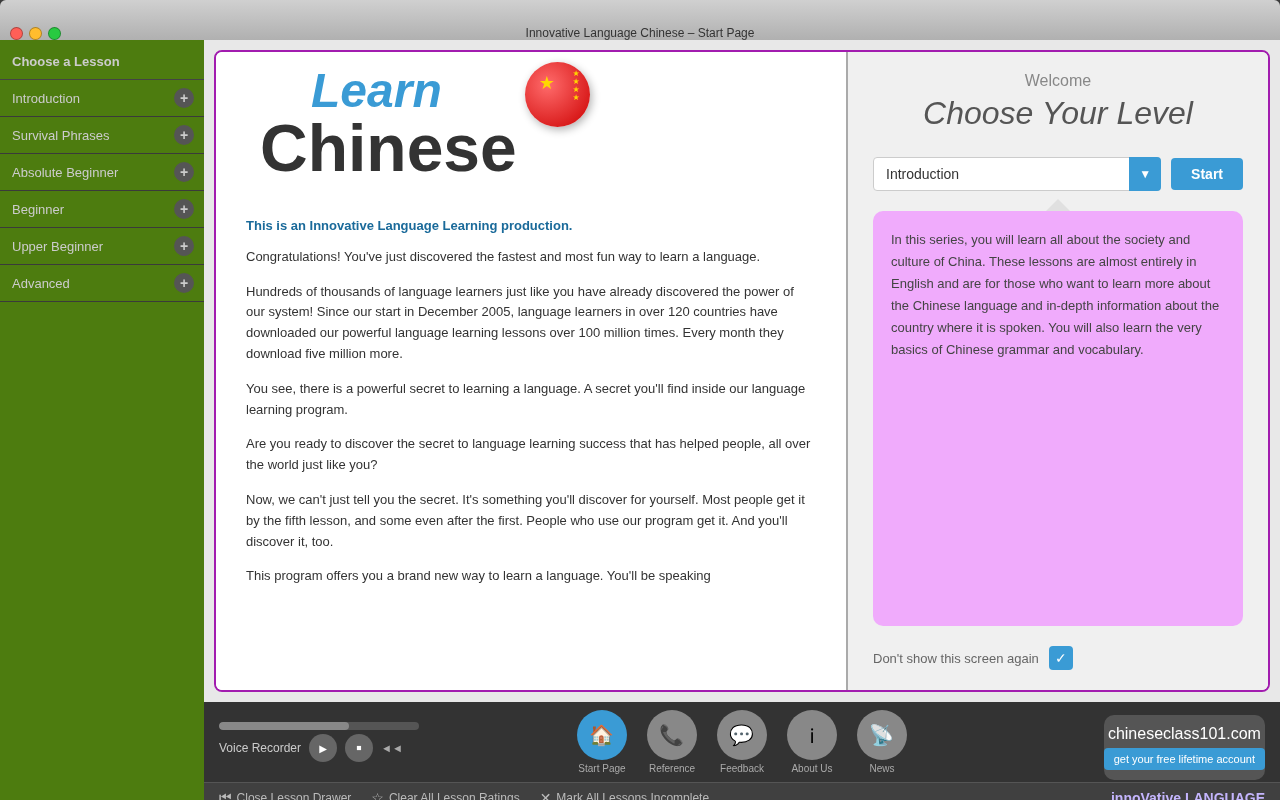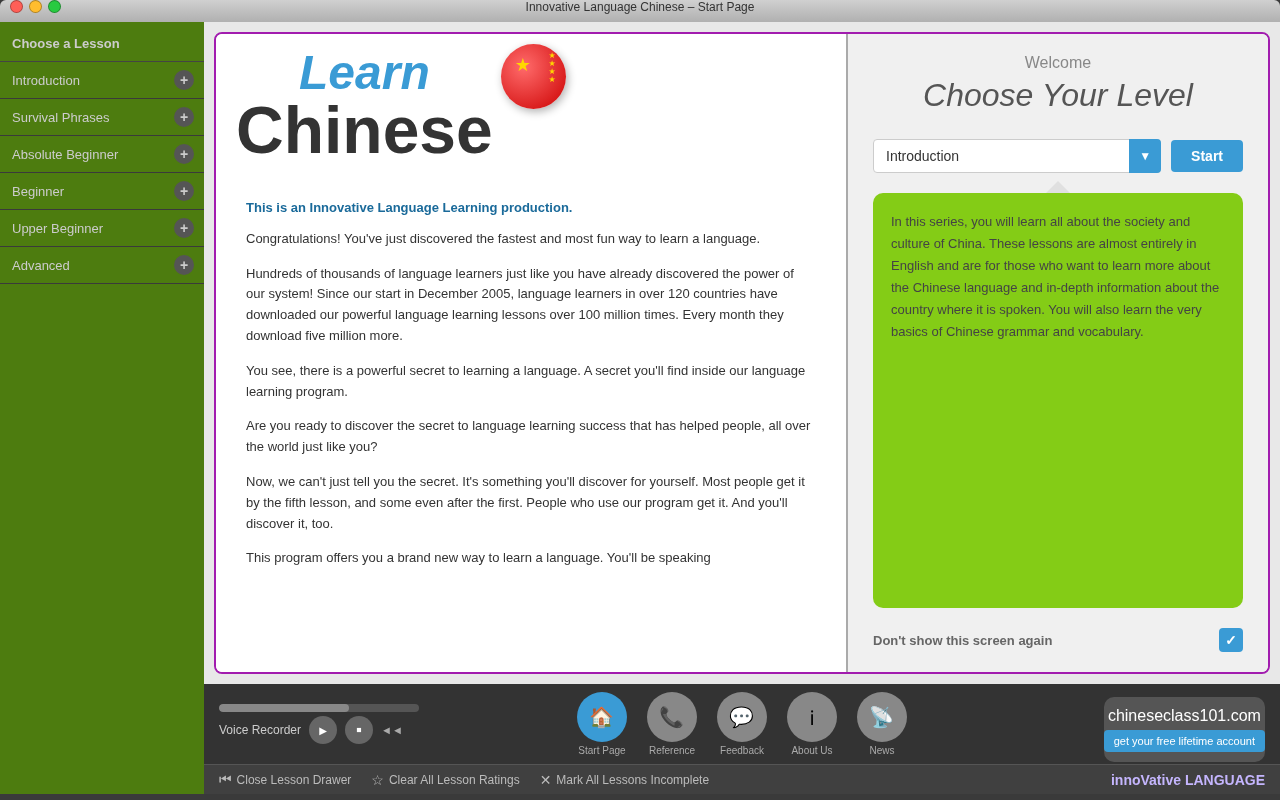--- a/index.html
+++ b/index.html
@@ -6,24 +6,24 @@
     body {
       width: 1280px;
       height: 800px;
       overflow: hidden;
       font-family: -apple-system, "Helvetica Neue", Arial, sans-serif;
       background: #3a3a3a;
     }
 
     
     .title-bar {
-      height: 22px;
+      height: 40px;
       background: linear-gradient(to bottom, #d0d0d0, #b0b0b0);
       display: flex;
-      align-items: flex-start;
+      align-items: flex-end;
       justify-content: center;
       position: relative;
       border-radius: 6px 6px 0 0;
     }
     .title-bar-buttons {
       position: absolute;
       left: 10px;
       display: flex;
       gap: 6px;
     }
@@ -215,21 +215,21 @@
       background: #3a9bd5;
       color: white;
       border: none;
       border-radius: 4px;
       font-size: 14px;
       font-weight: 600;
       cursor: pointer;
     }
 
     .description-box {
-      background: #84cc16;
+      background: #f0abfc;
       border-radius: 10px;
       padding: 18px 18px 25px 18px;
       flex: 1;
       position: relative;
       margin-bottom: 20px;
     }
 
     .description-box::before {
       content: '';
       position: absolute;
@@ -243,24 +243,23 @@
 
     .description-text {
       font-size: 13px;
       color: #444;
       line-height: 1.7;
     }
 
     .dont-show-row {
       display: flex;
       align-items: center;
-      justify-content: space-between;
-      gap: 24px;
+      justify-content: flex-start;
+      gap: 10px;
       margin-top: auto;
-      font-weight: bold;
     }
 
     .dont-show-label {
       font-size: 13px;
       color: #666;
     }
 
     .checkbox-checked {
       width: 24px;
       height: 24px;
@@ -481,21 +480,21 @@
   <div class="main-content">
     <div class="content-area">
 
       <div class="left-panel">
 
         <div class="header-logo-row">
           <div class="learn-logo">
             <div style="display:flex; align-items:flex-start; gap:8px;">
               <div>
                 <div style="font-size:48px; font-weight:700; color:#3a9bd5; font-style:italic; line-height:1;">Learn</div>
-                <div style="font-size:66px; font-weight:900; color:#333; line-height:1;">Chinese</div>
+                <div style="font-size:66px; font-weight:900; color:#333; line-height:1;margin-left:24px;">Chinese</div>
               </div>
               <div style="position:relative; top:-5px;">
                 <div style="width:65px; height:65px; border-radius:50%; background:radial-gradient(circle at 35% 35%, #ff6b6b, #cc0000); box-shadow:2px 3px 8px rgba(0,0,0,0.3); position:relative; overflow:hidden;">
                   <span style="position:absolute; top:12px; left:14px; color:#FFD700; font-size:18px;">★</span>
                   <span style="position:absolute; top:8px; right:10px; color:#FFD700; font-size:8px; display:flex; flex-direction:column; gap:2px;">★<br>★<br>★<br>★</span>
                 </div>
               </div>
             </div>
           </div>
         </div>

